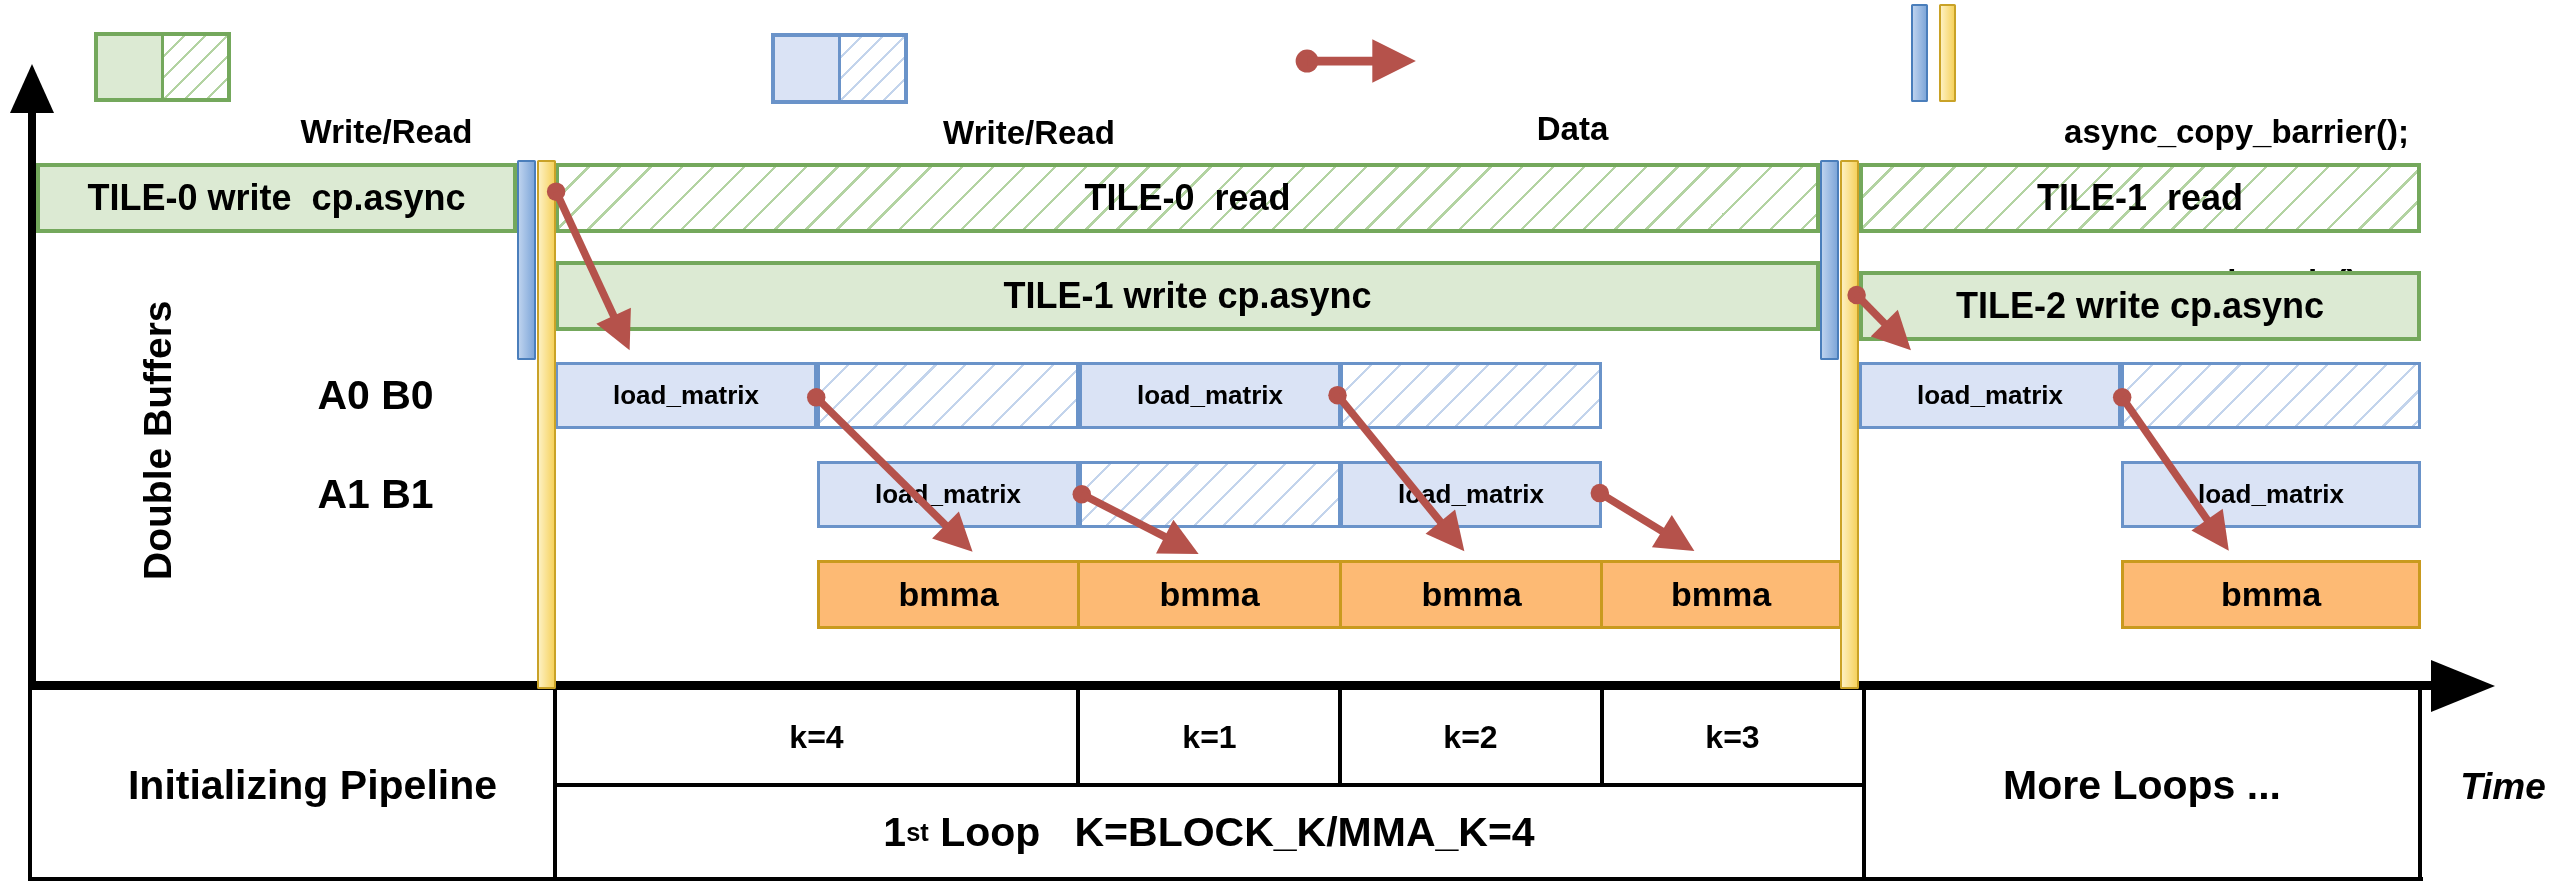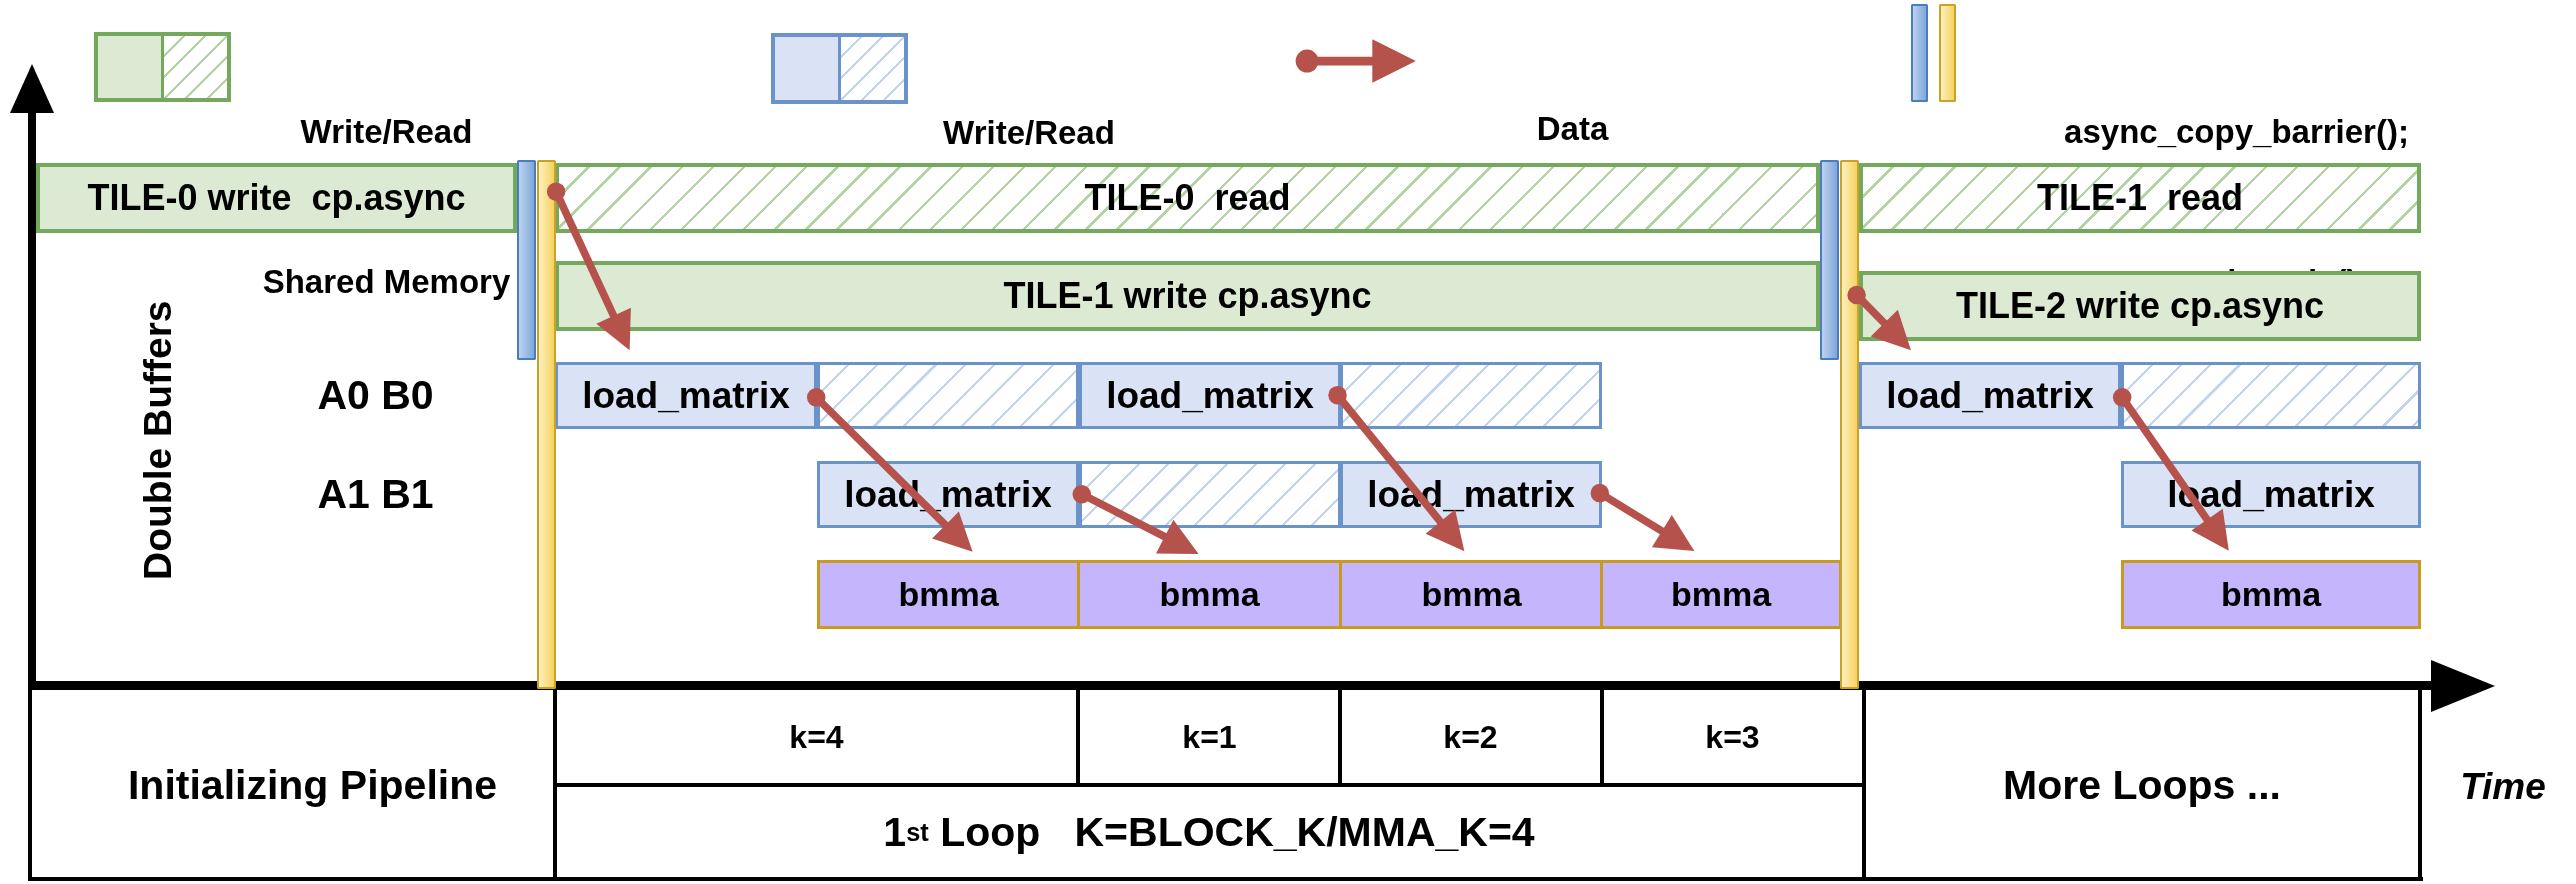--- a/index.html
+++ b/index.html
@@ -7,44 +7,43 @@
     width:2576px; height:885px; position:relative; background:#ffffff;
     font-family:"Liberation Sans", sans-serif; font-weight:bold; color:#000;
     overflow:hidden;
   }
   .abs  { position:absolute; box-sizing:border-box; }
   .cbox { position:absolute; box-sizing:border-box; display:flex; align-items:center; justify-content:center; white-space:pre; }
   
   .g-solid { background:#dcead3; border:4.4px solid #74a85c; font-size:36px; }
   .g-hatch { background:repeating-linear-gradient(135deg,#ffffff 0 19.6px,#b3d3a2 19.6px 22px); border:4.4px solid #74a85c; font-size:36px; }
   
-  .b-solid { background:#dae3f5; border:3.8px solid #6a93c9; font-size:37px; }
+  .b-solid { background:#dae3f5; border:3.8px solid #6a93c9; font-size:26px; }
   .b-hatch { background:repeating-linear-gradient(135deg,#ffffff 0 18.5px,#c3d4ec 18.5px 20.7px); border:3.8px solid #6a93c9; }
   
-  .o-box { background:#c4b5fd; border:3.8px solid #c99a1e; font-size:34px; }
+  .o-box { background:#fdba74; border:3.8px solid #c99a1e; font-size:34px; }
   
   .bar-blue   { background:linear-gradient(90deg,#bdd2ee,#7fa7d9); border:2.7px solid #4a7ebb; border-radius:1.6px; }
   .bar-yellow { background:linear-gradient(90deg,#fdf0c0,#f6d25e); border:2.7px solid #c9a227; border-radius:1.6px; }
   .line { position:absolute; background:#000; }
   .cell { position:absolute; display:flex; align-items:center; justify-content:center; font-size:41px; white-space:pre; }
   .legend-text { position:absolute; text-align:center; font-size:33px; line-height:50px; white-space:pre; }
   .swatch { position:absolute; box-sizing:border-box; display:flex; }
   .swatch > span { display:block; height:100%; }
   sup.st { font-size:0.62em; vertical-align:super; }
 </style>
 </head>
 <body>
 
 <div class="swatch" style="left:94px; top:32px; width:137px; height:70px; border:4.4px solid #74a85c; background:#fff;">
   <span style="width:50%; background:#dcead3; border-right:3.3px solid #74a85c;"></span>
   <span style="width:50%; background:repeating-linear-gradient(135deg,#ffffff 0 13px,#b3d3a2 13px 15.2px);"></span>
 </div>
 <div class="legend-text" style="left:234px; top:6.5px; width:305px;">
   <div>Write/Read</div>
-  <div>Shared Memory</div>
 </div>
 
 <div class="swatch" style="left:771px; top:33px; width:137px; height:71px; border:4.4px solid #6a93c9; background:#fff;">
   <span style="width:50%; background:#dae3f5; border-right:3.3px solid #6a93c9;"></span>
   <span style="width:50%; background:repeating-linear-gradient(135deg,#ffffff 0 13px,#c3d4ec 13px 15.2px);"></span>
 </div>
 <div class="legend-text" style="left:920px; top:8.2px; width:218px;">
   <div>Write/Read</div>
   <div>Registers</div>
 </div>

